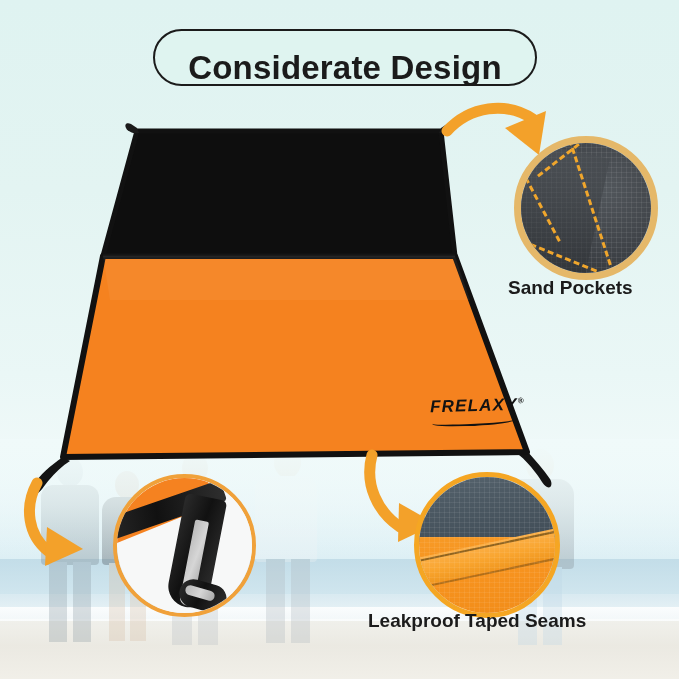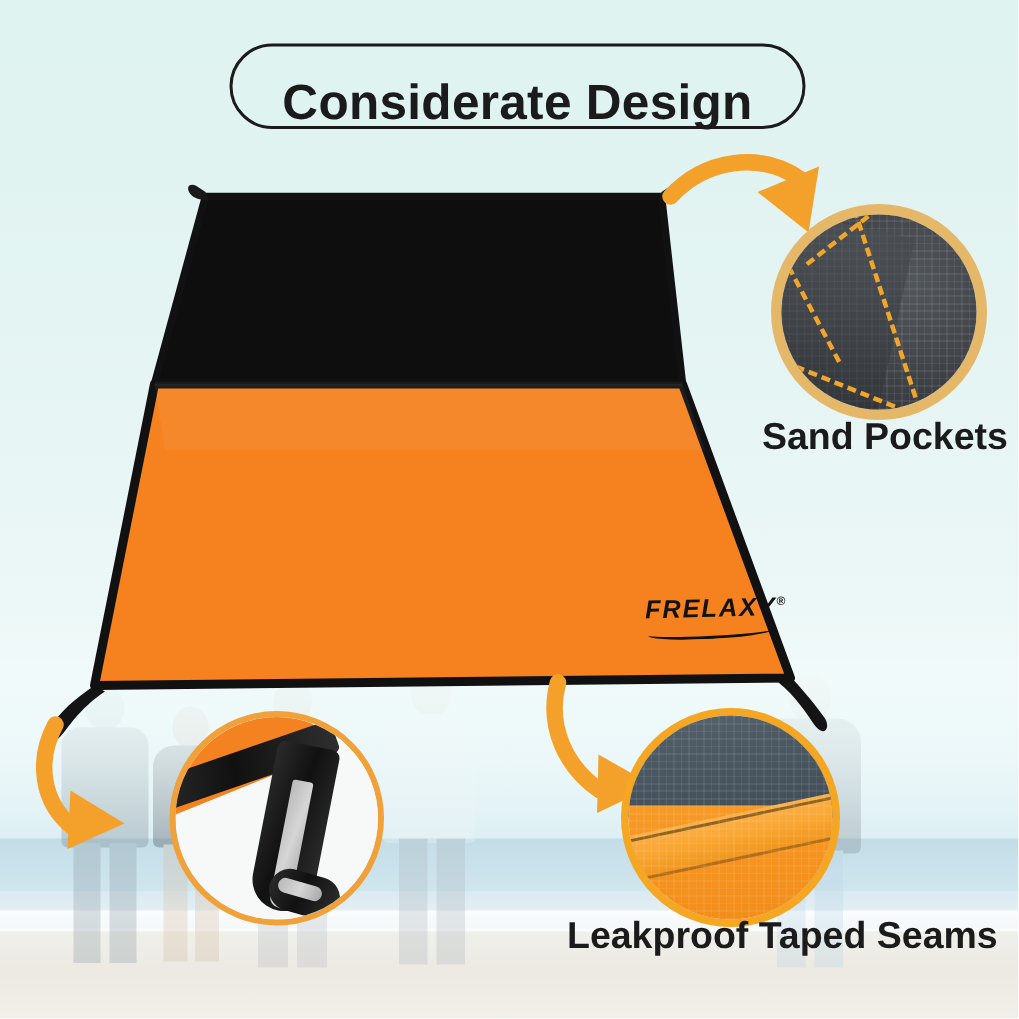--- a/index.html
+++ b/index.html
@@ -140,21 +140,21 @@
   .weave {
     position: absolute; left:0; top:0; width:100%; height:100%;
     background-image:
       repeating-linear-gradient(0deg, rgba(255,255,255,0.07) 0 1px, rgba(0,0,0,0) 1px 5px),
       repeating-linear-gradient(90deg, rgba(255,255,255,0.07) 0 1px, rgba(0,0,0,0) 1px 5px);
   }
 
   
   .callout-label {
     position: absolute;
-    font-size: 25px;
+    font-size: 19px;
     font-weight: bold;
     color: #1b1b1b;
     white-space: nowrap;
   }
 
   
   .brand {
     position: absolute;
     left: 430px; top: 396px;
     font-size: 17px;
@@ -315,15 +315,15 @@
       <div class="leak-top"></div>
       <div class="leak-bot"></div>
 
       <div class="leak-tape" style="left:-16px; top:64px; width:190px; height:28px; transform:rotate(-12deg);"></div>
       <div class="leak-line" style="left:-16px; top:66px; width:190px; height:2px; transform:rotate(-12deg); opacity:0.75;"></div>
       <div class="leak-line" style="left:-16px; top:93px; width:190px; height:2px; transform:rotate(-12deg); opacity:0.5;"></div>
       <div class="weave"></div>
     </div>
   </div>
 
-  <span class="callout-label" style="left:378px; top:610px;">Leakproof Taped Seams</span>
+  <span class="callout-label" style="left:368px; top:610px;">Leakproof Taped Seams</span>
 
 </div>
 
 </body></html>

